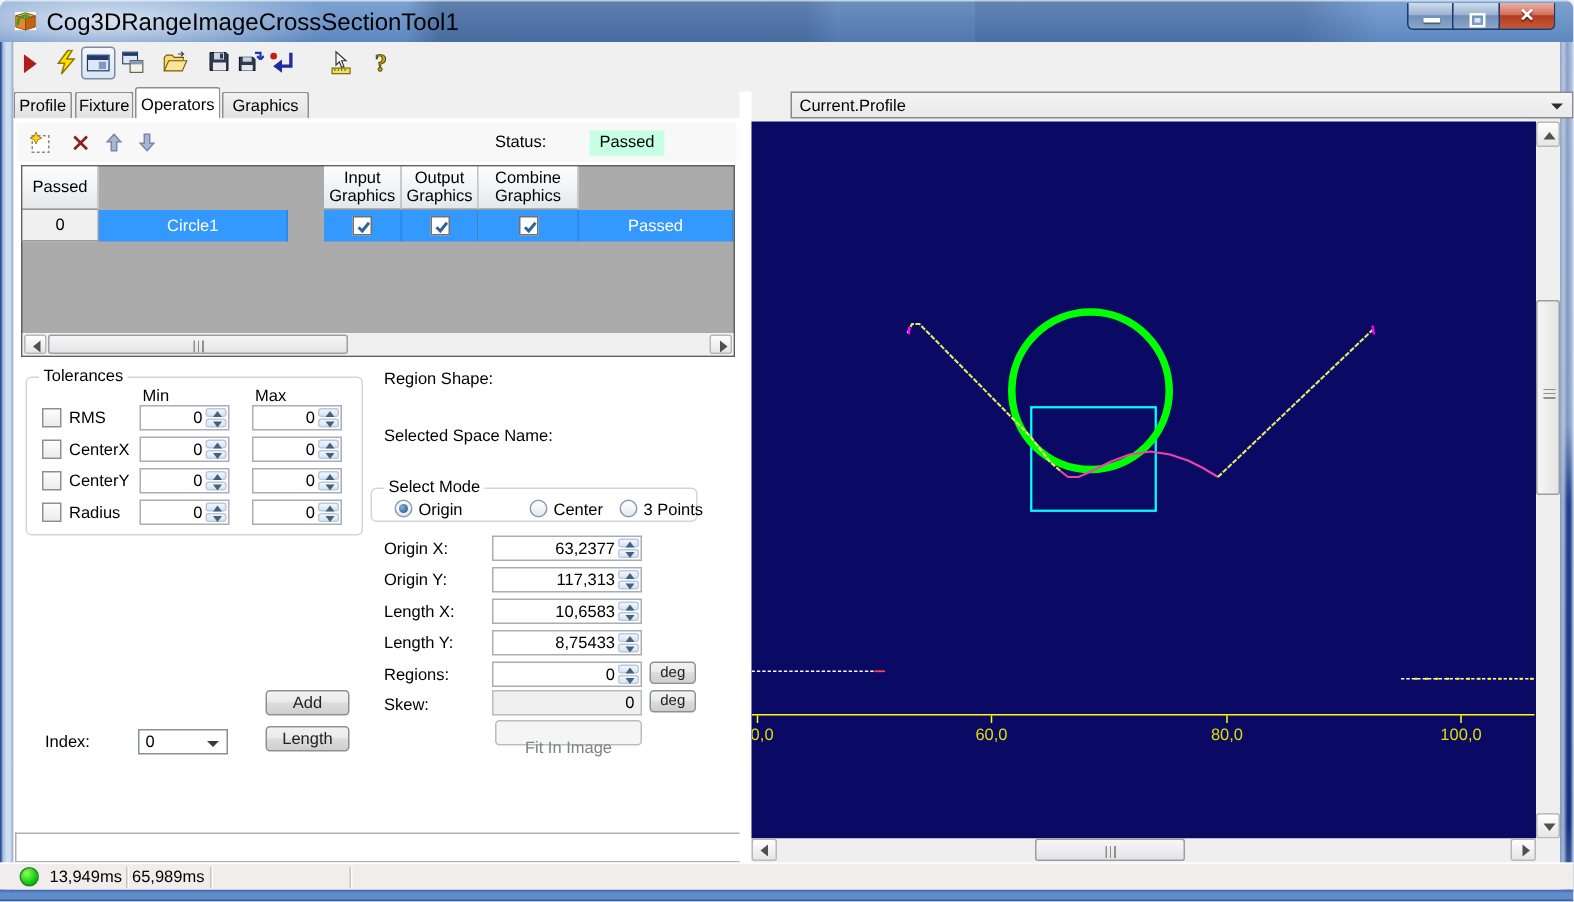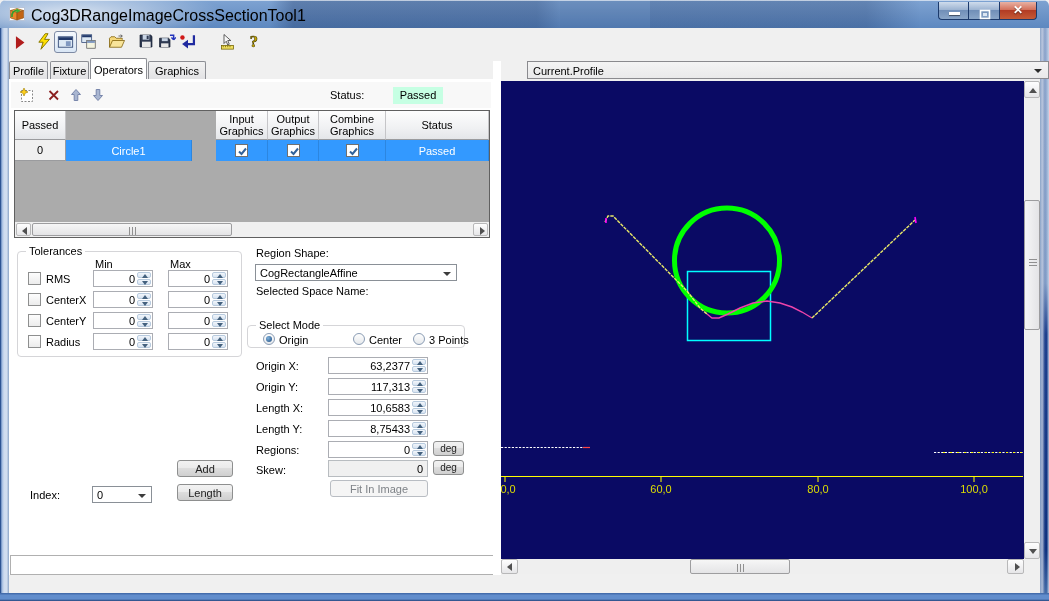--- a/index.html
+++ b/index.html
@@ -280,21 +280,20 @@
     </div>
 
     <div id="grid">
       <div class="gh" style="left:0;width:51px">Passed</div>
       <div class="gh" style="left:201px;width:52px">Input
 Graphics</div>
       <div class="gh" style="left:253px;width:51px">Output
 Graphics</div>
       <div class="gh" style="left:304px;width:67px">Combine
 Graphics</div>
-      <div class="gh" style="left:371px;width:103px">Status</div>
 
       <div class="gc idx" style="left:0;width:51px">0</div>
       <div class="gc sel" style="left:51px;width:126px">Circle1</div>
       <div class="gc sel" style="left:201px;width:52px">
         <span class="chk">
             <svg width="11" height="11">
               <path d="M2,5.5 L4.5,8 L9,2.5" fill="none" stroke="#31639c" stroke-width="2"></path>
             </svg>
           </span>
       </div>
@@ -427,24 +426,20 @@
           <span class="sbtn up">
             <span class="tri" style="top:1px;border-left:3px solid transparent;border-right:3px solid transparent;border-bottom:4px solid #44617e"></span>
           </span>
           <span class="sbtn dn">
             <span class="tri" style="top:1px;border-left:3px solid transparent;border-right:3px solid transparent;border-top:4px solid #44617e"></span>
           </span>
         </span>
       </div>
 
     <span class="lbl" style="left:247px;top:167px">Region Shape:</span>
-    <div class="cmb" style="left:246px;top:184px;width:202px">
-      <span class="txt">CogRectangleAffine</span>
-        <span class="arr"></span>
-    </div>
     <span class="lbl" style="left:247px;top:205px">Selected Space Name:</span>
 
     <div class="gb" style="left:238px;top:245px;width:218px;height:23px">
       <span class="gb-label">Select Mode</span>
     </div>
     <span class="radio on" style="left:254px;top:253px"></span>
     <span class="lbl" style="left:270px;top:254px">Origin</span>
     <span class="radio" style="left:344px;top:253px"></span>
     <span class="lbl" style="left:360px;top:254px">Center</span>
     <span class="radio" style="left:404px;top:253px"></span>
@@ -510,21 +505,21 @@
           </span>
         </span>
       </div>
     <div class="btn" style="left:424px;top:361px;width:31px;height:15px;font-size:10px;padding-top:1px">deg</div>
     <span class="lbl" style="left:247px;top:384px">Skew:</span>
     <div class="num nospin dis" style="left:319px;top:380px;width:100px">
         <span class="val">0</span>
       </div>
     <div class="btn" style="left:424px;top:380px;width:31px;height:15px;font-size:10px;padding-top:1px">deg</div>
 
-    <div class="btn" style="left:321px;top:400px;width:98px;height:17px;padding-top:2px;background:#f5f5f5;border-color:#b9bdc3;color:#7e8287">Fit In Image</div>
+    <div class="btn" style="left:321px;top:400px;width:98px;height:17px;padding-top:12px;background:#f5f5f5;border-color:#b9bdc3;color:#7e8287">Fit In Image</div>
 
     <div class="btn" style="left:168px;top:380px;width:56px;height:17px;padding-top:2px">Add</div>
     <span class="lbl" style="left:21px;top:409px">Index:</span>
     <div class="cmb" style="left:83px;top:406px;width:60px">
       <span class="txt">0</span>
         <span class="arr"></span>
     </div>
     <div class="btn" style="left:168px;top:404px;width:56px;height:17px;padding-top:2px">Length</div>
 
     <div id="bottompanel"></div>
@@ -583,14 +578,23 @@
       </div>
     <div class="sb-btn" style="right:0px;top:0px;width:17px;height:15px">
         <div class="tri" style="left:7px;top:3px;border-top:4px solid transparent;border-bottom:4px solid transparent;border-left:5px solid #505050"></div>
       </div>
     <div class="sb-thumb" style="left:189px;top:0px;width:100px;height:15px">
         <div class="grip-h" style="left:46px;top:4px"></div>
       </div>
   </div>
   <div id="sbcorner" class="abs"></div>
 
+  <div id="statusbar" class="abs">
+    <div id="status-dot"></div>
+    <span class="sb-text" style="left:33px">13,949ms</span>
+    <div class="sep" style="left:84px"></div>
+    <span class="sb-text" style="left:88px">65,989ms</span>
+    <div class="sep" style="left:140px"></div>
+    <div class="sep" style="left:233px"></div>
+
+  </div>
 
 </div>
 
 </body></html>

